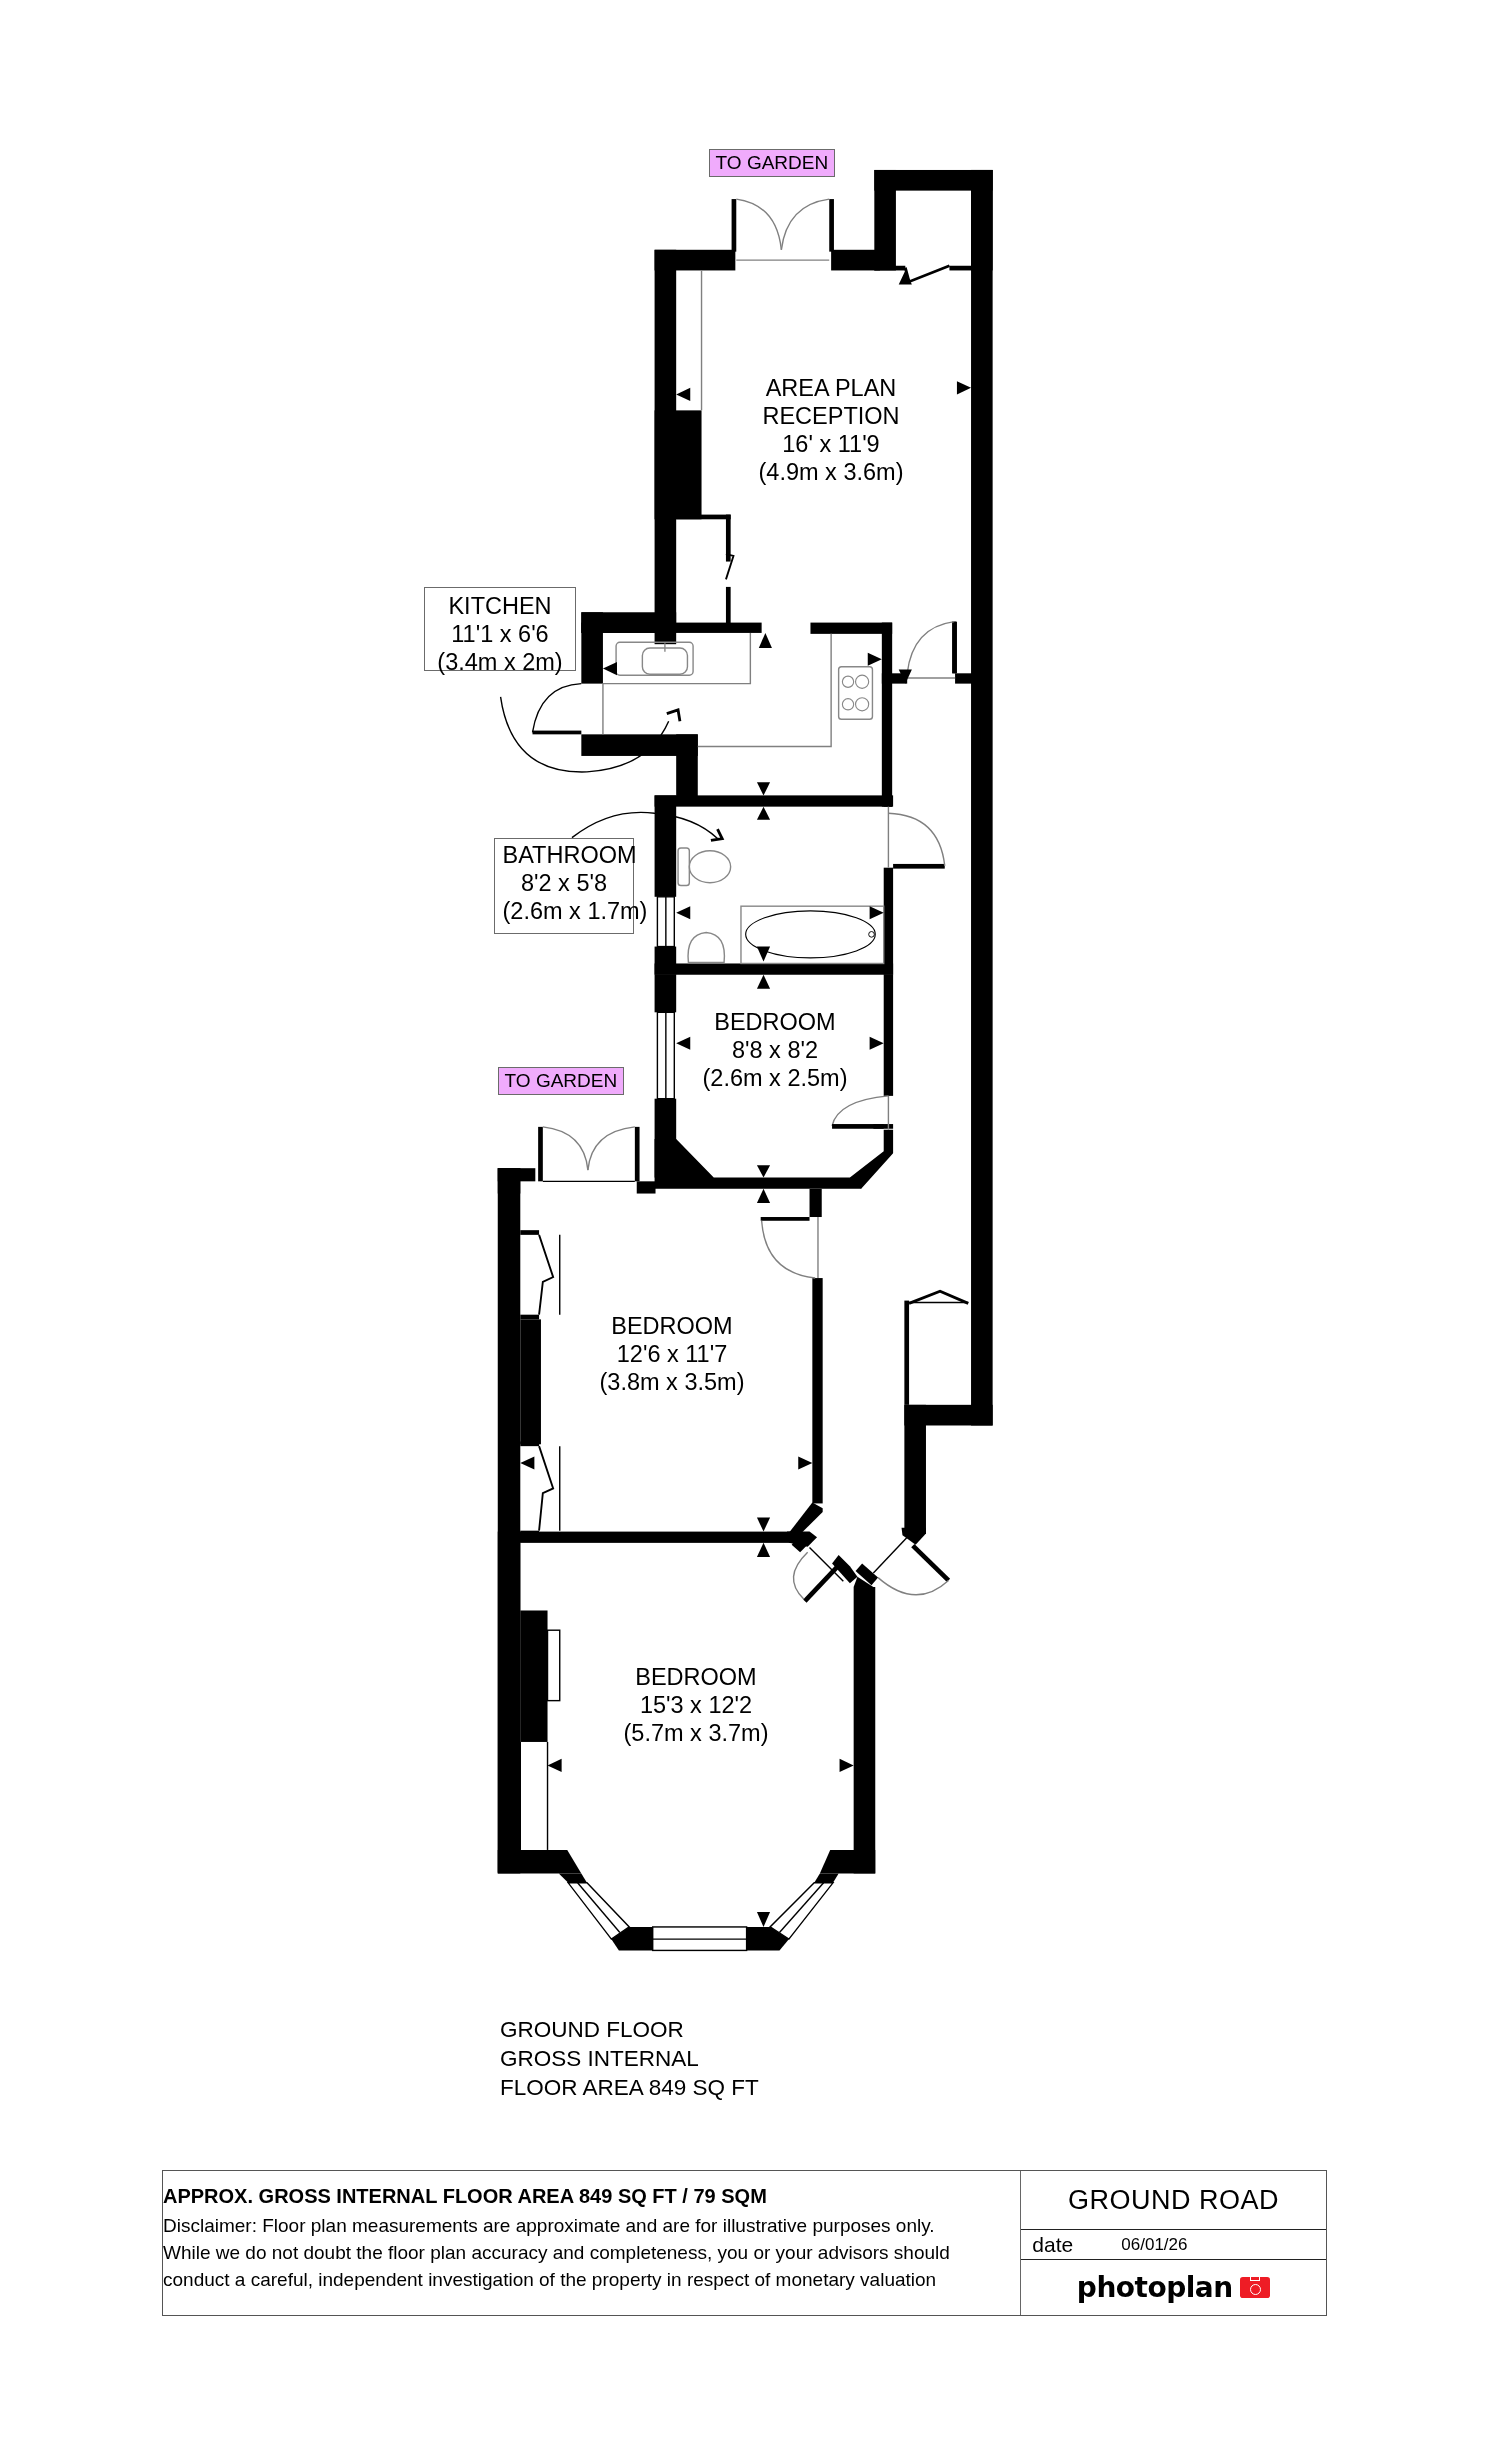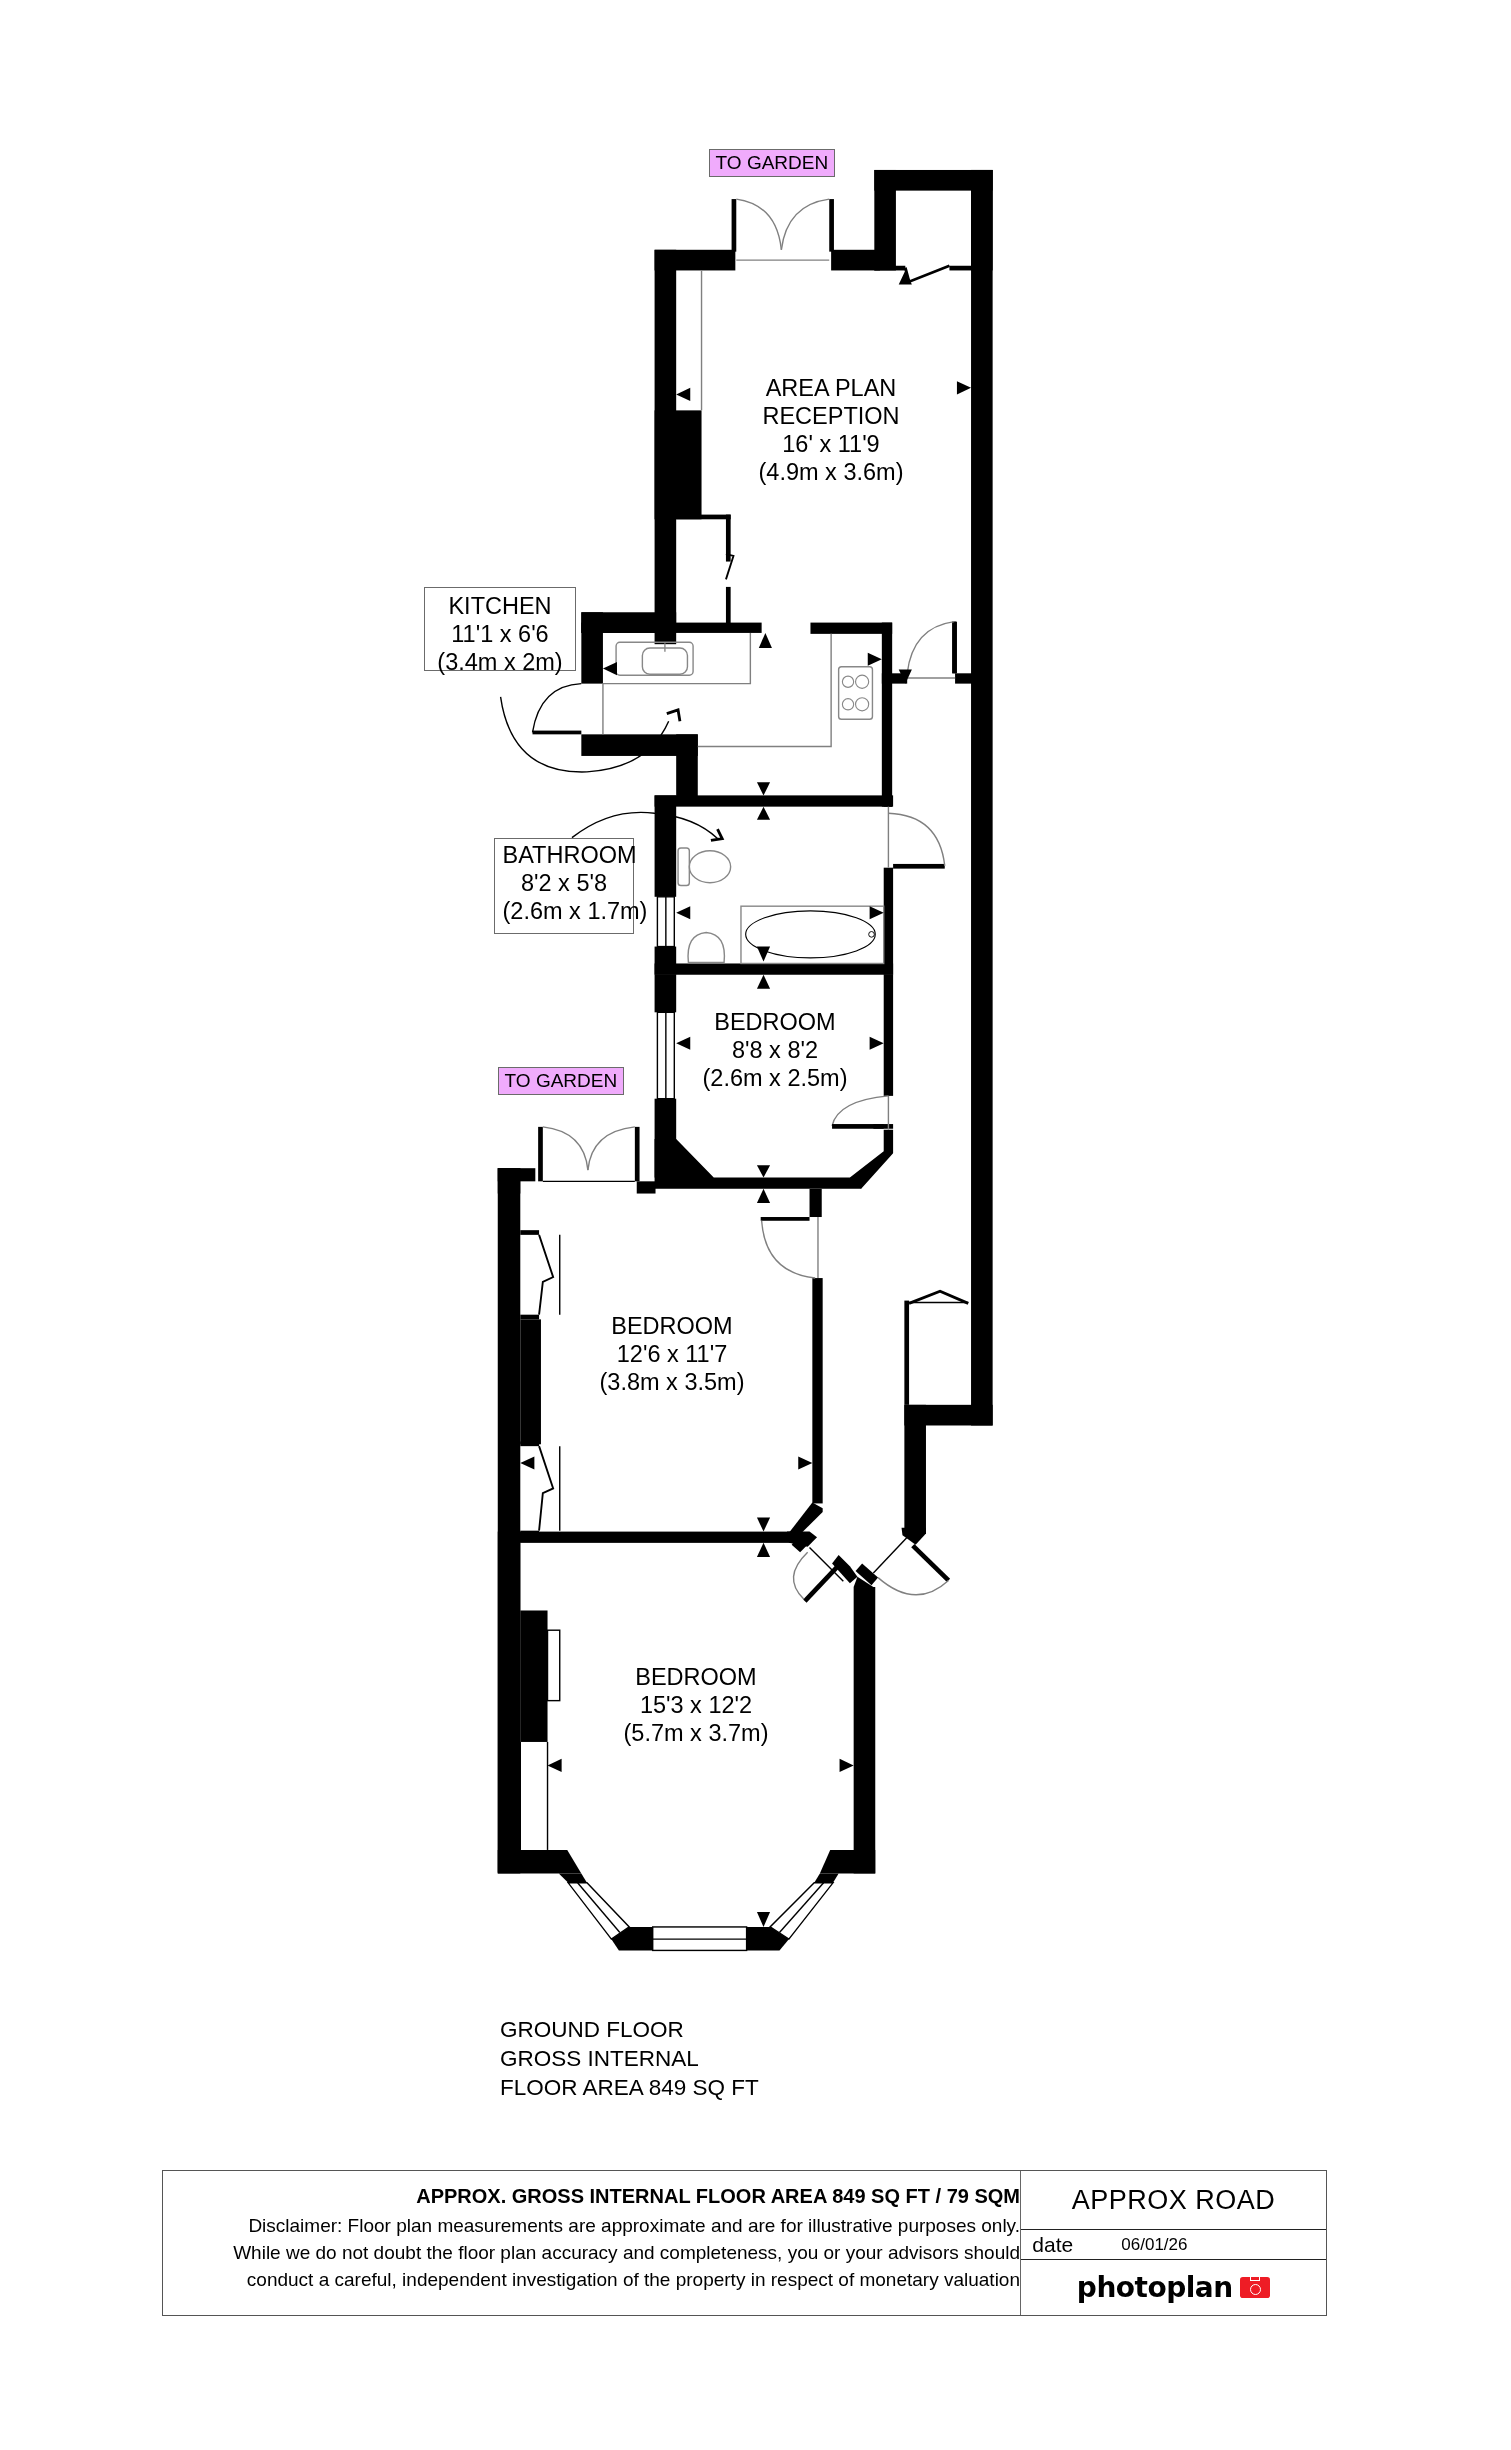--- a/index.html
+++ b/index.html
@@ -8,21 +8,21 @@
   .wall { fill: #000; }
   .thin { fill: none; stroke: #000; stroke-width: 1.5; }
   .grey { fill: none; stroke: #808080; stroke-width: 1.5; }
   .win { fill: #fff; stroke: #000; stroke-width: 1.5; }
   .arrow { fill: #000; }
   .room-label { position: absolute; text-align: center; font-size: 23.5px; line-height: 28px; white-space: nowrap; transform: translateX(-50%); }
   .boxed-label { position: absolute; border: 1.9px solid #6b6b6b; background: #fff; text-align: center; font-size: 23.5px; line-height: 28px; padding: 3.8px 7.5px; box-sizing: border-box; white-space: nowrap; }
   .tag { position: absolute; border: 1.9px solid #6b6b6b; background: #f0abfc; font-size: 19px; line-height: 24.4px; padding: 0.9px 5.6px; box-sizing: border-box; white-space: nowrap; }
   .floor-summary { position: absolute; left: 500px; top: 2015px; font-size: 22.5px; line-height: 29px; }
   .footer { position: absolute; left: 162px; top: 2170px; width: 1165px; height: 146px; border: 1.9px solid #555; box-sizing: border-box; display: flex; }
-  .footer-left { width: 858px; border-right: 1.9px solid #666; box-sizing: border-box; text-align: right; }
+  .footer-left { width: 858px; border-right: 1.9px solid #666; box-sizing: border-box; text-align: left; }
   .footer-title { font-weight: bold; font-size: 20px; margin-top: 13px; line-height: 24.4px; }
   .footer-disclaimer { font-size: 19px; line-height: 27px; margin-top: 3.8px; }
   .footer-right { flex: 1; display: flex; flex-direction: column; }
   .prop-name { height: 58px; border-bottom: 1.9px solid #222; display: flex; align-items: center; justify-content: center; font-size: 27px; letter-spacing: 0.5px; }
   .date-row { height: 29px; border-bottom: 1.9px solid #222; display: flex; align-items: center; font-size: 17px; }
   .date-label { width: 89px; padding-left: 11.3px; font-size: 21px; }
   .date-value { font-size: 17px; }
   .logo-row { flex: 1; display: flex; align-items: center; justify-content: center; gap: 7.5px; }
   .logo-text { font-weight: bold; font-size: 28px; letter-spacing: -0.5px; font-family: "DejaVu Sans", sans-serif; }
   .logo-icon { width: 30px; height: 20.7px; border-radius: 2.8px; position: relative; }
@@ -309,21 +309,21 @@
 <div class="footer">
   <div class="footer-left">
     <div class="footer-title">APPROX. GROSS INTERNAL FLOOR AREA 849 SQ FT / 79 SQM</div>
     <div class="footer-disclaimer">
       <div>Disclaimer: Floor plan measurements are approximate and are for illustrative purposes only.</div>
       <div>While we do not doubt the floor plan accuracy and completeness, you or your advisors should</div>
       <div>conduct a careful, independent investigation of the property in respect of monetary valuation</div>
     </div>
   </div>
   <div class="footer-right">
-    <div class="prop-name">APPROX ROAD</div>
+    <div class="prop-name">GROUND ROAD</div>
     <div class="date-row">
       <span class="date-label">date</span>
       <span class="date-value">06/01/26</span>
     </div>
     <div class="logo-row">
       <span class="logo-text">photoplan</span>
       <span class="logo-icon" id="logo-icon" style="background: rgb(238, 28, 37);"></span>
     </div>
   </div>
 </div>

